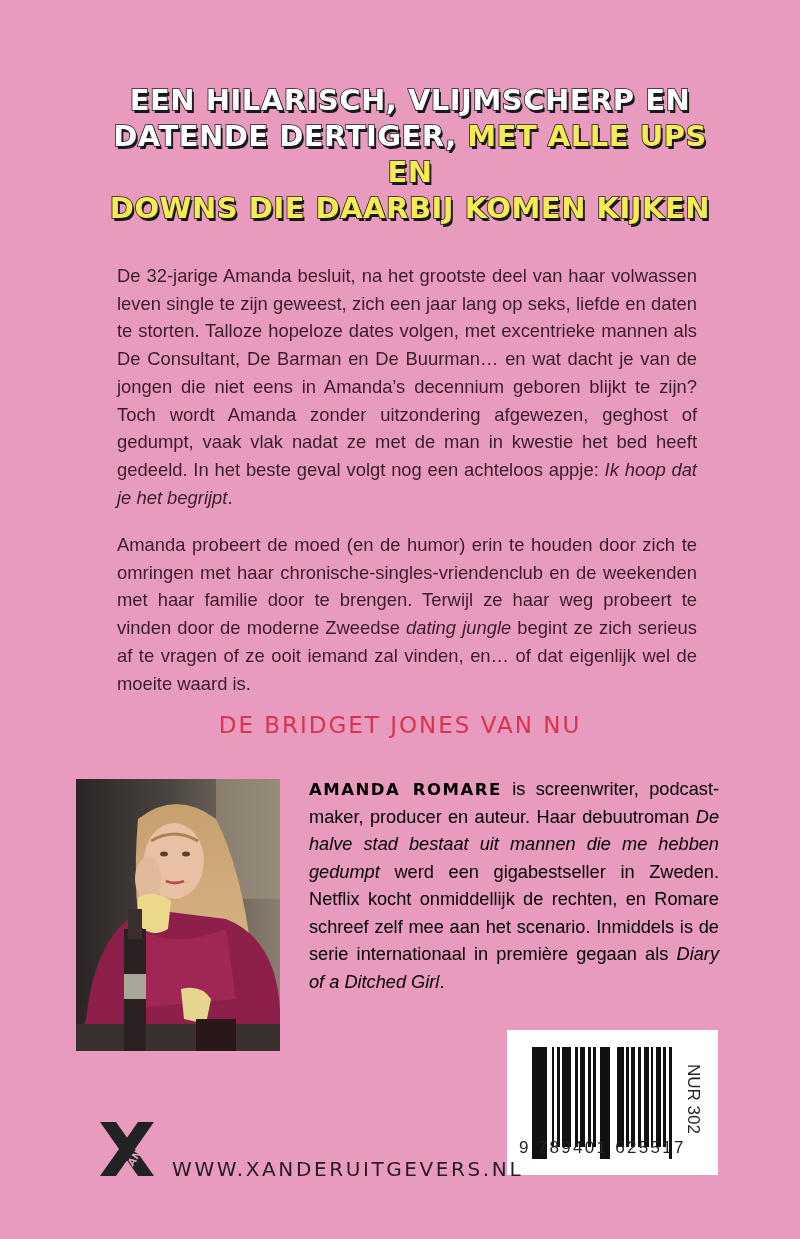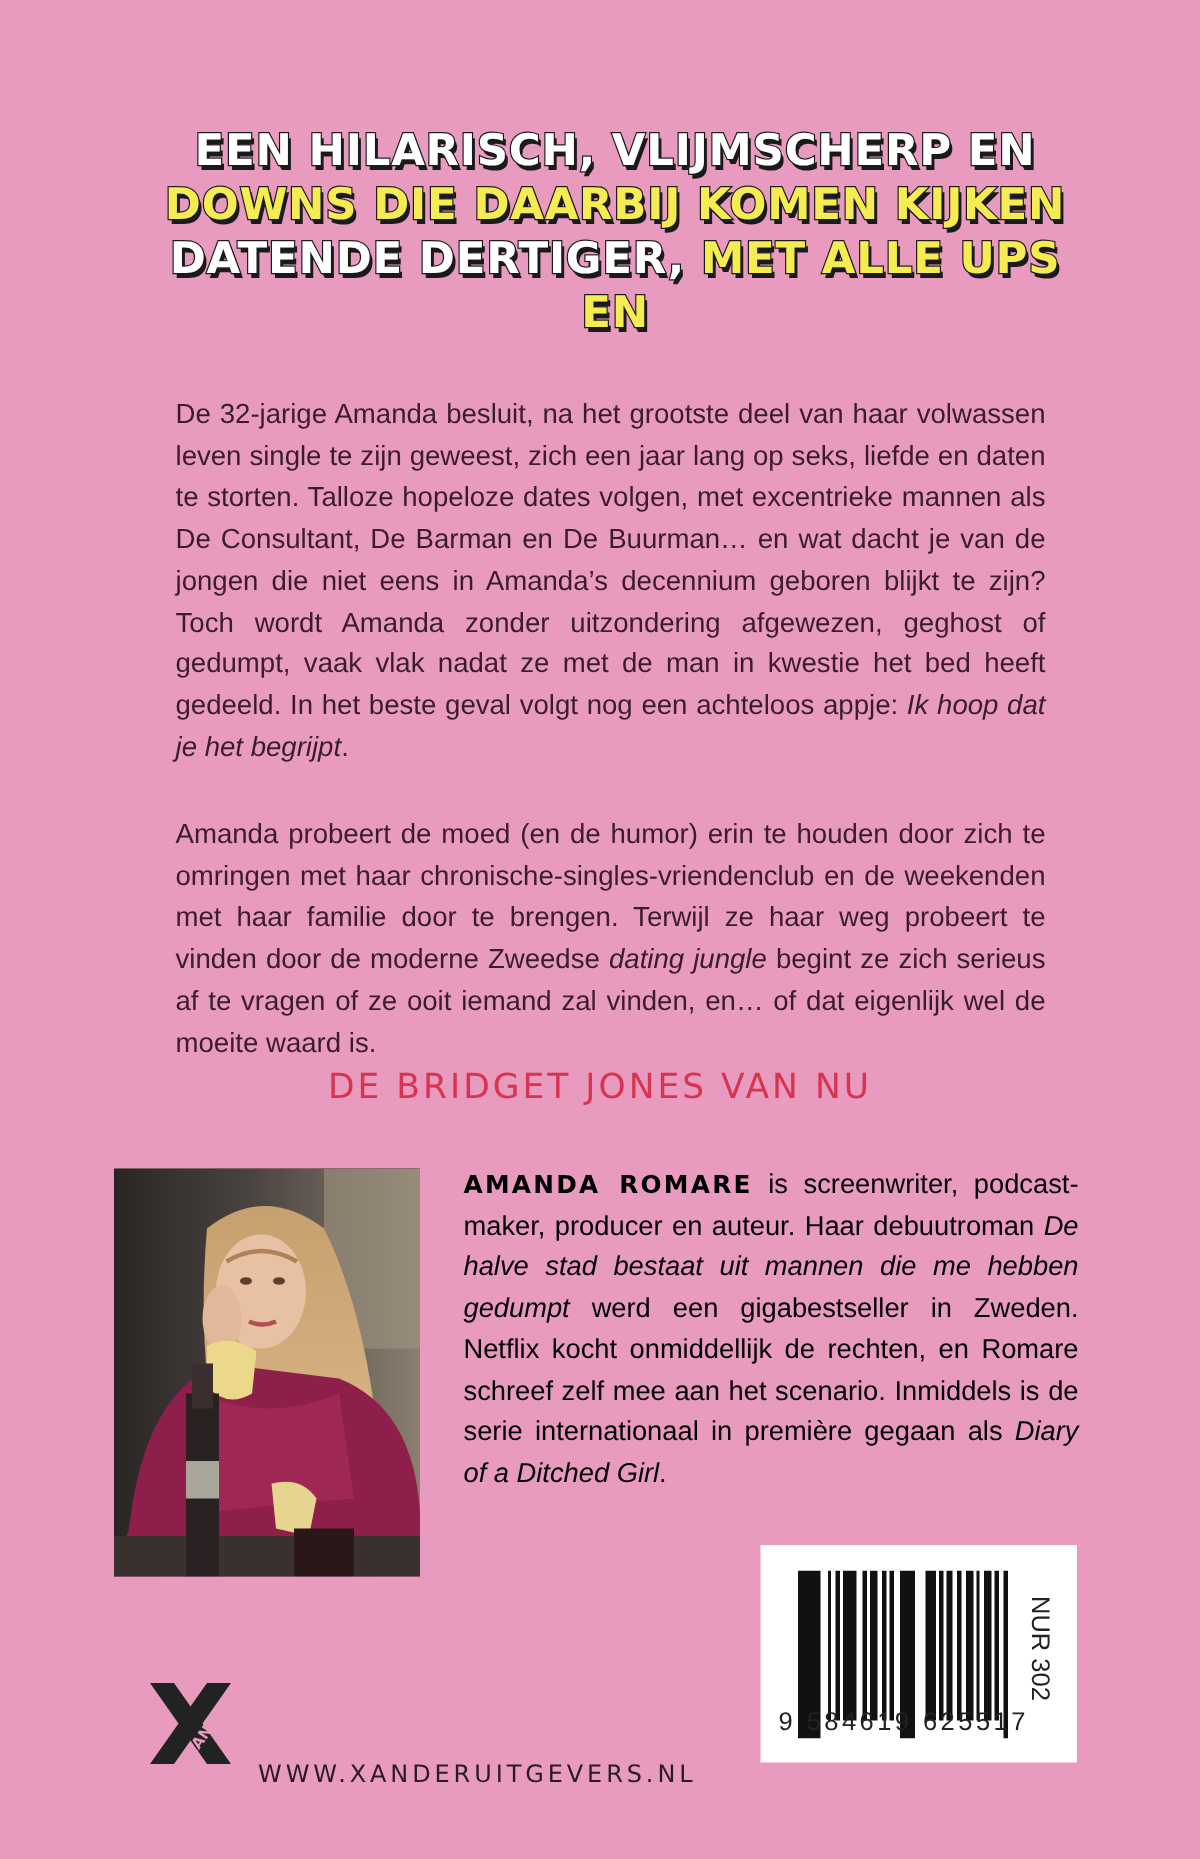--- a/index.html
+++ b/index.html
@@ -43,21 +43,21 @@
       width: 612px;
       font-family: "Liberation Sans", sans-serif;
       font-size: 18.4px;
       line-height: 27.7px;
       text-align: justify;
       color: #3b1c2c;
     }
     .blurb p { margin: 16px; }
     .blurb em { font-style: italic; }
     #blurb-1 { top: 246px; }
-    #blurb-2 { top: 526px; }
+    #blurb-2 { top: 515px; }
 
     .tagline {
       position: absolute;
       left: 0;
       width: 800px;
       top: 712px;
       text-align: center;
       font-family: "DejaVu Sans", sans-serif;
       font-size: 23px;
       letter-spacing: 2px;
@@ -136,33 +136,32 @@
       left: 98px;
       top: 1120px;
       width: 58px;
       height: 58px;
     }
     .website {
       position: absolute;
       left: 172px;
       top: 1157px;
       font-family: "DejaVu Sans", sans-serif;
-      font-size: 16px;
+      font-size: 20px;
       letter-spacing: 2.6px;
       color: #2a1a22;
-      margin-top: 16px;
     }
   </style>
 </head>
 <body>
 
 <div class="headline">
   <div><span class="hl-white">Een hilarisch, vlijmscherp en</span></div>
+  <div><span class="hl-white">Datende dertiger, </span><span class="hl-yellow">met alle ups en</span></div>
   <div><span class="hl-yellow">downs die daarbij komen kijken</span></div>
-  <div><span class="hl-white">Datende dertiger, </span><span class="hl-yellow">met alle ups en</span></div>
 </div>
 
 <div class="blurb" id="blurb-1">
   <p><span>De 32-jarige Amanda besluit, na het grootste deel van haar volwassen leven single te zijn geweest, zich een jaar lang op seks, liefde en daten te storten. Talloze hopeloze dates volgen, met excentrieke mannen als De Consultant, De Barman en De Buurman… en wat dacht je van de jongen die niet eens in Amanda’s decennium geboren blijkt te zijn? Toch wordt Amanda zonder uitzondering afgewezen, geghost of gedumpt, vaak vlak nadat ze met de man in kwestie het bed heeft gedeeld. In het beste geval volgt nog een achteloos appje: </span><em>Ik hoop dat je het begrijpt</em><span>.</span></p>
 </div>
 
 <div class="blurb" id="blurb-2">
   <p><span>Amanda probeert de moed (en de humor) erin te houden door zich te omringen met haar chronische-singles-vriendenclub en de weekenden met haar familie door te brengen. Terwijl ze haar weg probeert te vinden door de moderne Zweedse </span><em>dating jungle</em><span> begint ze zich serieus af te vragen of ze ooit iemand zal vinden, en… of dat eigenlijk wel de moeite waard is.</span></p>
 </div>
 
@@ -230,21 +229,21 @@
       <rect x="94" y="0" width="3" height="100"></rect>
       <rect x="99" y="0" width="4" height="100"></rect>
       <rect x="106" y="0" width="3" height="100"></rect>
       <rect x="112" y="0" width="5" height="100"></rect>
       <rect x="119" y="0" width="2" height="100"></rect>
       <rect x="124" y="0" width="5" height="100"></rect>
       <rect x="131" y="0" width="3" height="100"></rect>
       <rect x="137" y="0" width="3" height="112"></rect>
     </g>
   </svg>
-  <div class="barcode-number">9 584619 625517</div>
+  <div class="barcode-number">9 789401 625517</div>
   <div class="nur">NUR 302</div>
 </div>
 
 <div class="logo">
   <svg width="58" height="58" viewBox="0 0 58 58" xmlns="http://www.w3.org/2000/svg">
     <path d="M2 2 L18 2 L56 56 L40 56 Z" fill="#222"></path>
     <path d="M56 2 L40 2 L2 56 L18 56 Z" fill="#222"></path>
     <text x="12" y="50" transform="rotate(-55 24 34)" font-family="DejaVu Sans, sans-serif" font-weight="bold" font-size="10" fill="#e89bbf">XANDER</text>
   </svg>
 </div>

